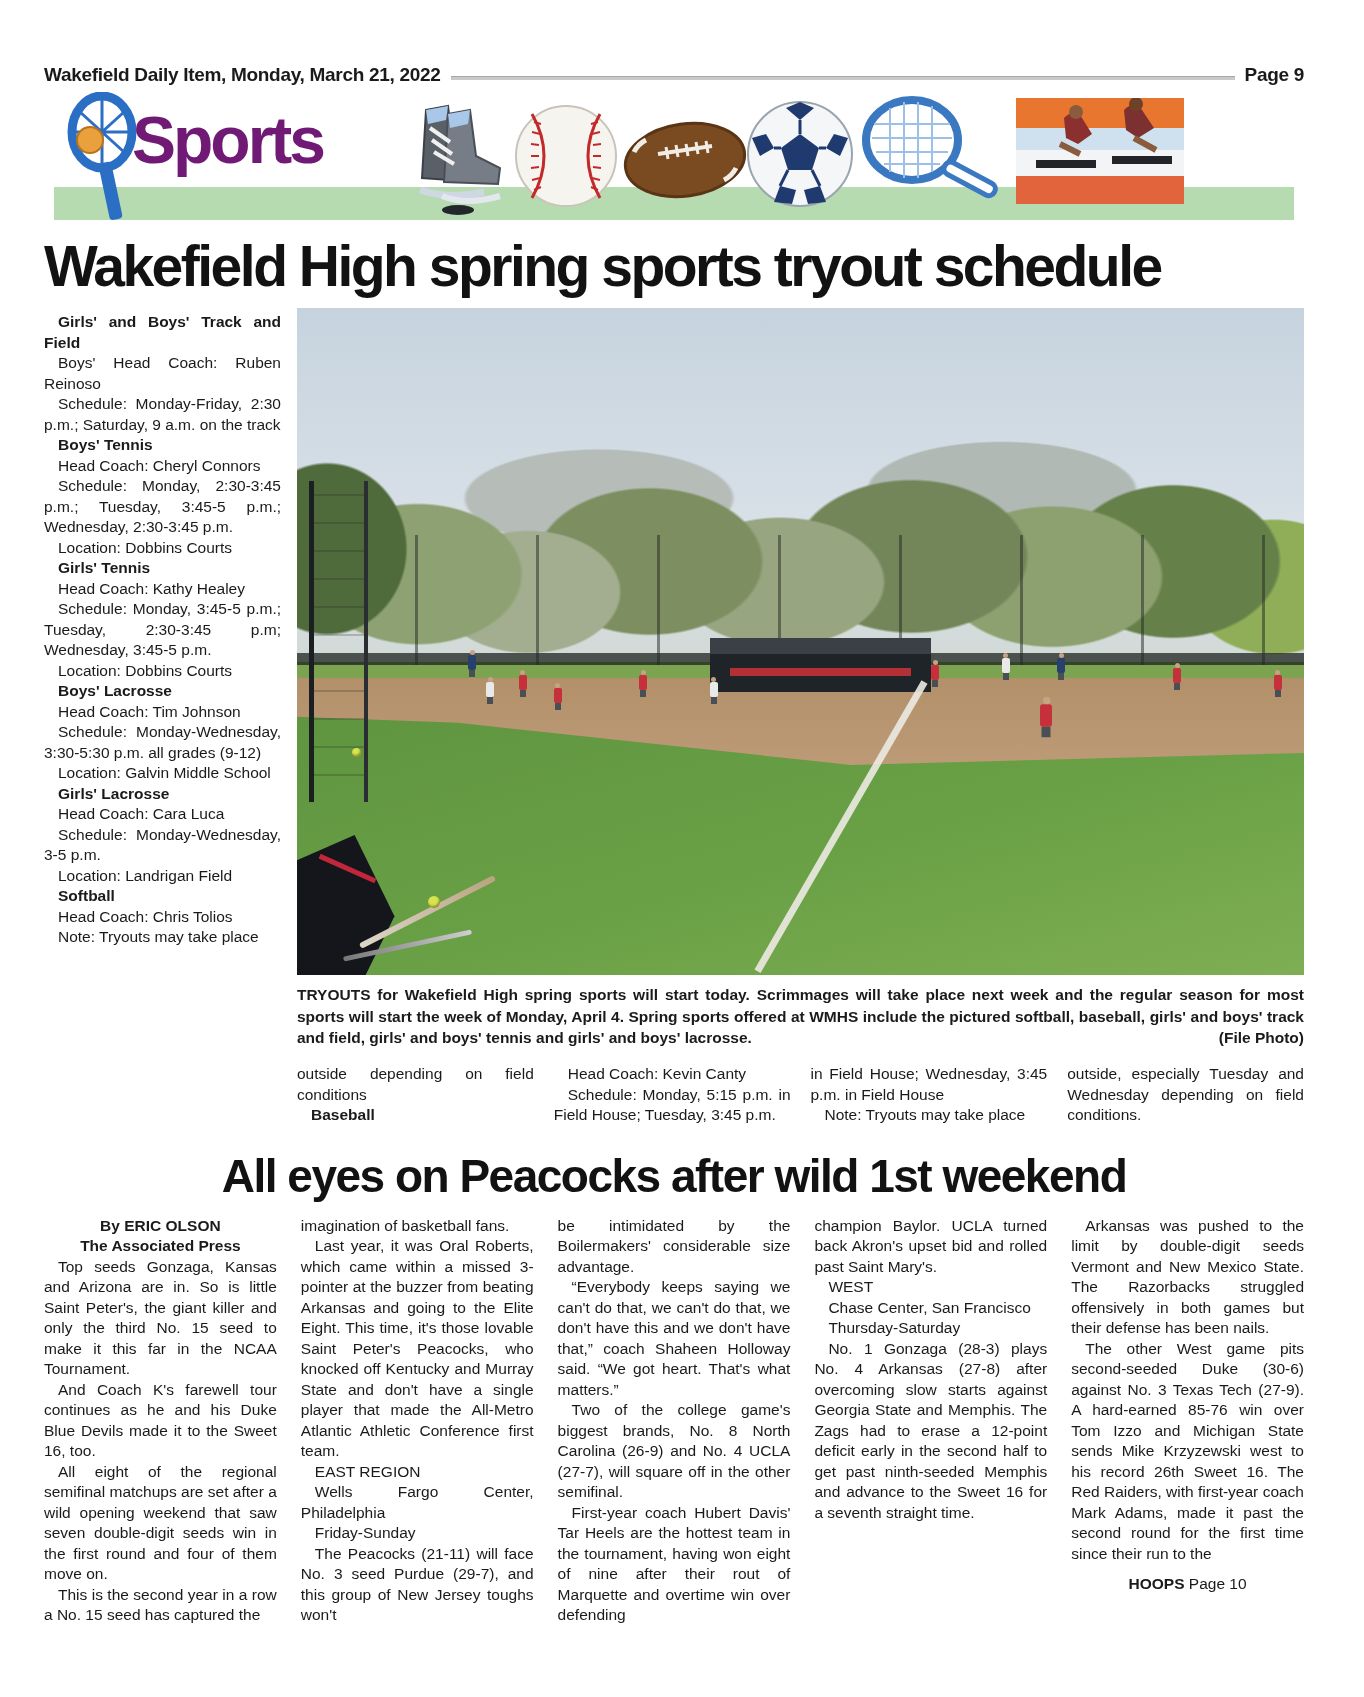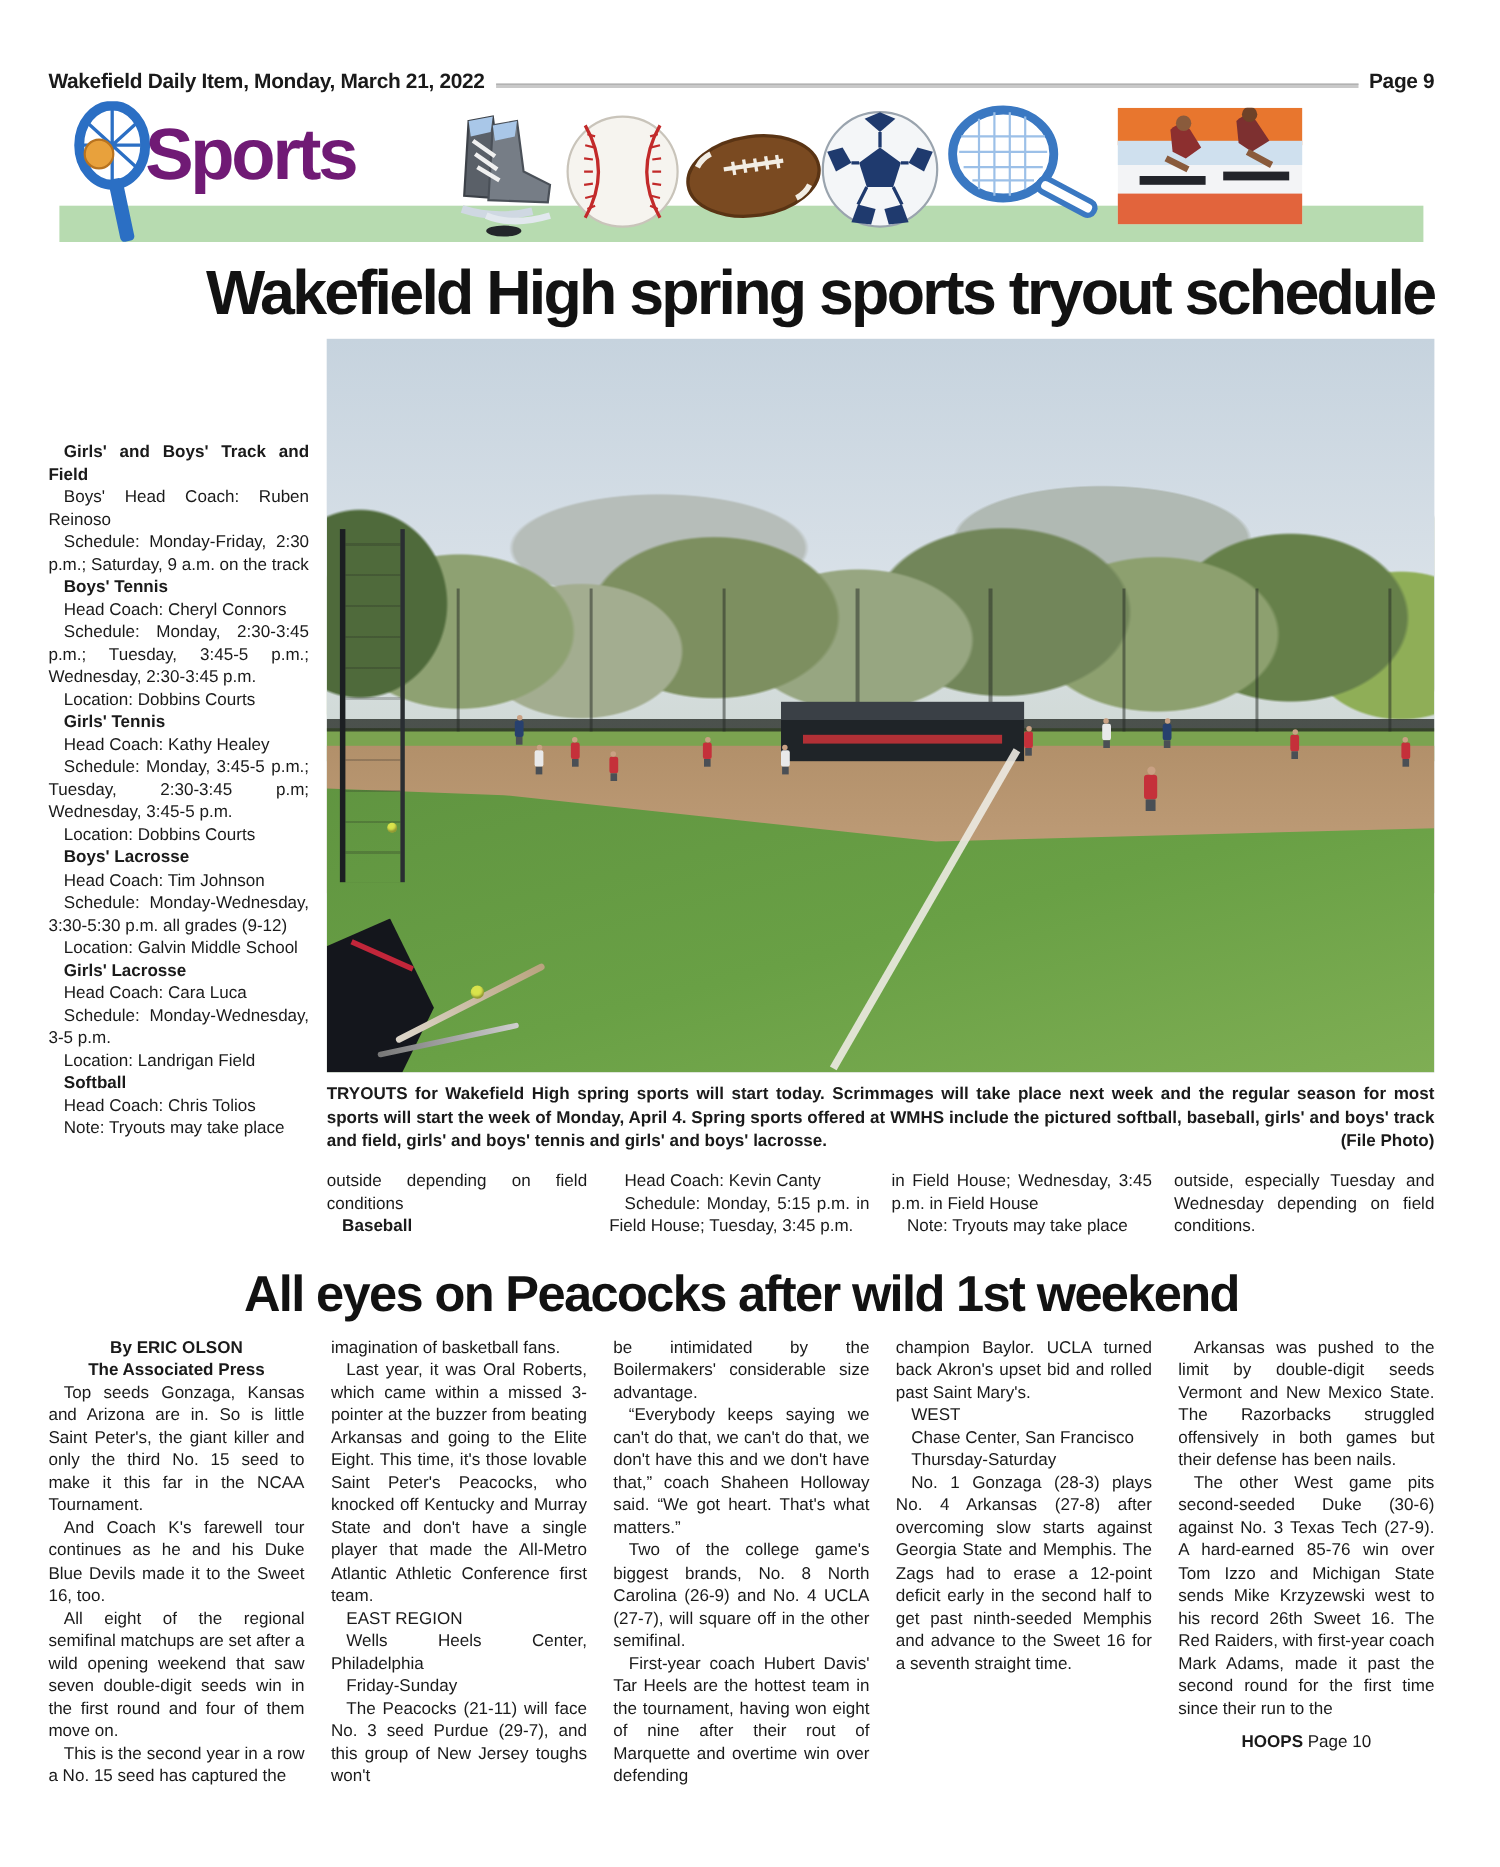--- a/index.html
+++ b/index.html
@@ -18,34 +18,34 @@
   .greenbar{position:absolute;left:10px;right:10px;bottom:0;height:33px;background:#b7dbb0;}
   .sports-title{
     position:absolute;left:88px;top:6px;
     font-size:66px;font-weight:700;color:#701a75;
     letter-spacing:-3px;text-shadow:2px 2px 0 #ffffff;
   }
   .bicon{position:absolute;}
 
   
   .h1{
-    margin:16px 0 12px 0;text-align:right;
+    margin:16px 0 12px 0;text-align:left;
     font-size:57px;font-weight:700;letter-spacing:-2.5px;line-height:60px;color:#121212;
   }
   .h2{margin:24px 0 10px 0;text-align:center;font-weight:700;color:#121212;
       font-size:46px;line-height:52px;letter-spacing:-1.5px;}
 
   
   .p{margin:0;font-size:15.5px;line-height:20.5px;text-align:justify;text-indent:14px;}
   .bold{font-weight:700;}
   .flush{text-indent:0;}
   .center{text-align:center;text-indent:0;}
 
   
-  .mainrow{display:flex;gap:16px;margin-top:7px;align-items:center;}
+  .mainrow{display:flex;gap:16px;margin-top:7px;}
   .leftcol{width:237px;flex:0 0 237px;padding-top:4px;}
   .rightstack{flex:1;min-width:0;}
 
   
   .photo{position:relative;height:667px;overflow:hidden;
     background:linear-gradient(#c6d3de 0%,#d9e1e8 34%,#cfd8d2 58%,#c9d3c9 62%);}
   .trees{position:absolute;left:0;top:19%;right:0;height:38%;
     background:
       radial-gradient(130px 140px at 3% 45%, #4f6a3b 0 60%, transparent 62%),
       radial-gradient(170px 115px at 12% 55%, #8ea172 0 60%, transparent 62%),
@@ -302,21 +302,21 @@
         <p class="p">Top seeds Gonzaga, Kansas and Arizona are in. So is little Saint Peter's, the giant killer and only the third No. 15 seed to make it this far in the NCAA Tournament.</p>
         <p class="p">And Coach K's farewell tour continues as he and his Duke Blue Devils made it to the Sweet 16, too.</p>
         <p class="p">All eight of the regional semifinal matchups are set after a wild opening weekend that saw seven double-digit seeds win in the first round and four of them move on.</p>
         <p class="p">This is the second year in a row a No. 15 seed has captured the</p>
       </div>
     <div>
 
     <p class="p flush">imagination of basketball fans.</p>
         <p class="p">Last year, it was Oral Roberts, which came within a missed 3-pointer at the buzzer from beating Arkansas and going to the Elite Eight. This time, it's those lovable Saint Peter's Peacocks, who knocked off Kentucky and Murray State and don't have a single player that made the All-Metro Atlantic Athletic Conference first team.</p>
         <p class="p">EAST REGION</p>
-        <p class="p">Wells Heels Center, Philadelphia</p>
+        <p class="p">Wells Fargo Center, Philadelphia</p>
         <p class="p">Friday-Sunday</p>
         <p class="p">The Peacocks (21-11) will face No. 3 seed Purdue (29-7), and this group of New Jersey toughs won't</p>
       </div>
     <div>
 
     <p class="p flush">be intimidated by the Boilermakers' considerable size advantage.</p>
         <p class="p">“Everybody keeps saying we can't do that, we can't do that, we don't have this and we don't have that,” coach Shaheen Holloway said. “We got heart. That's what matters.”</p>
         <p class="p">Two of the college game's biggest brands, No. 8 North Carolina (26-9) and No. 4 UCLA (27-7), will square off in the other semifinal.</p>
         <p class="p">First-year coach Hubert Davis' Tar Heels are the hottest team in the tournament, having won eight of nine after their rout of Marquette and overtime win over defending</p>
       </div>

